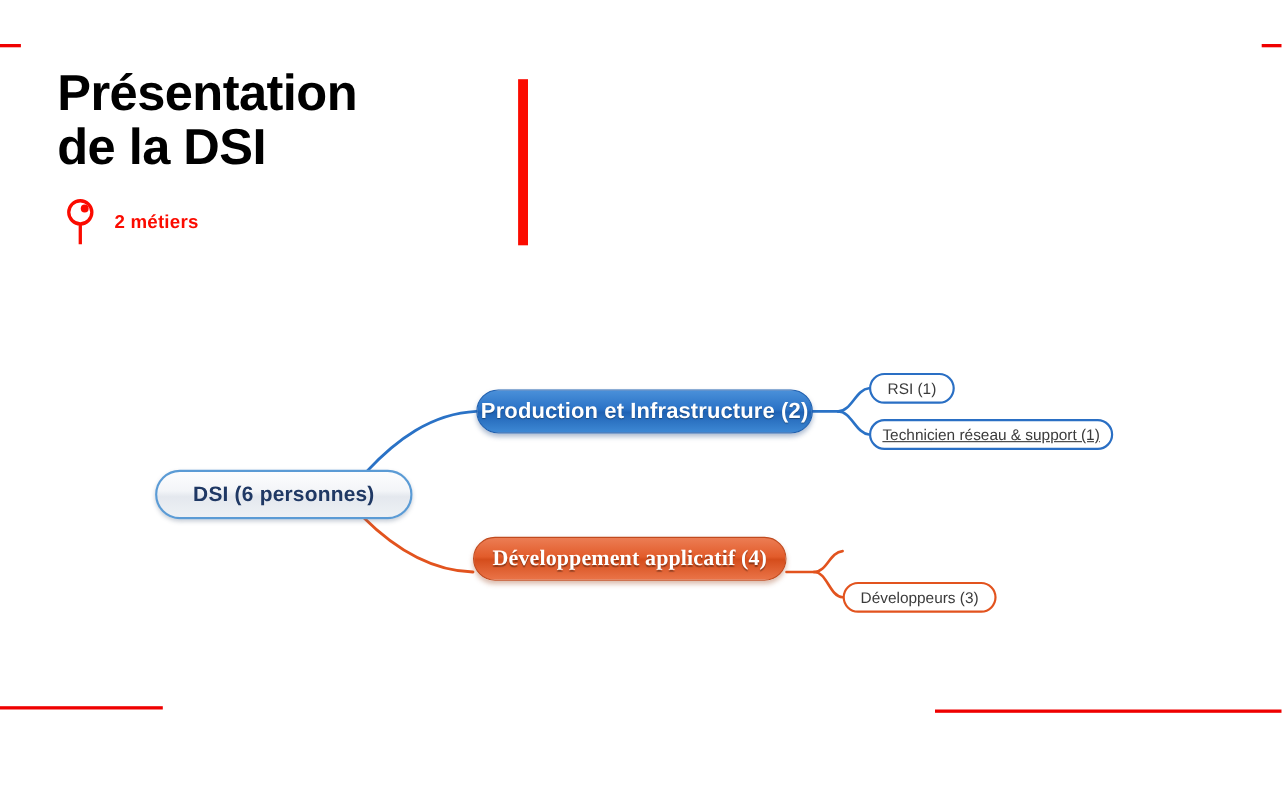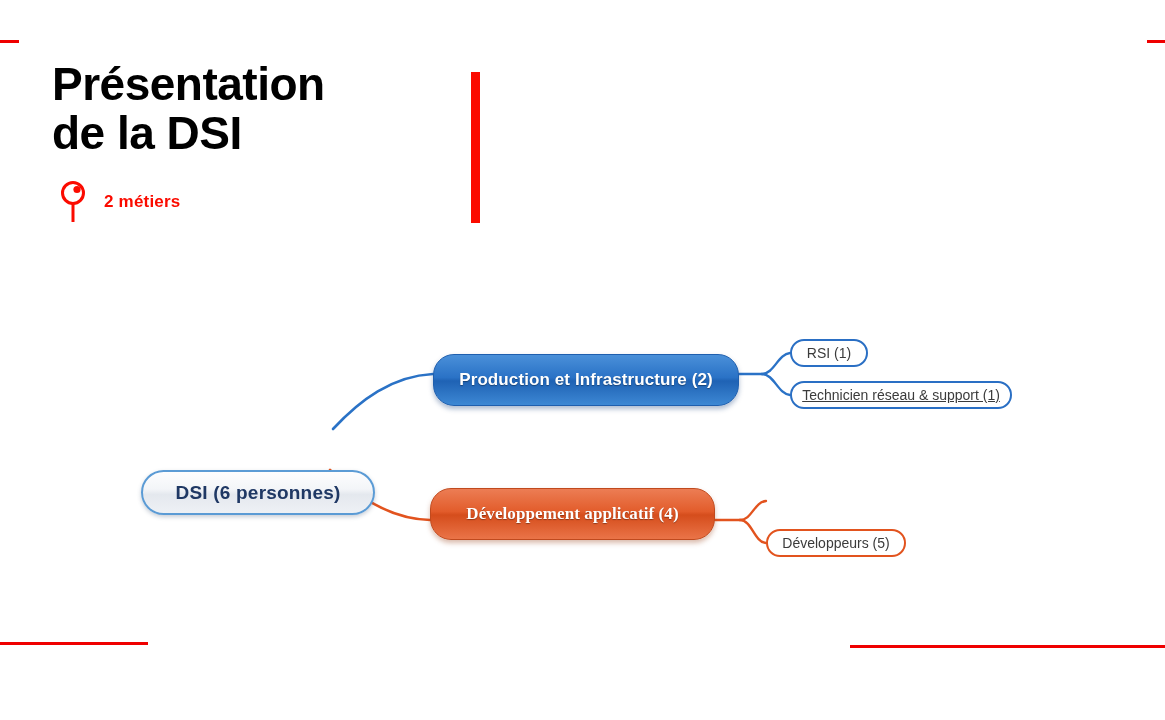--- a/index.html
+++ b/index.html
@@ -108,28 +108,27 @@
     width: 234px;
     height: 45px;
     border-radius: 23px;
     border: 2px solid #5b9bd5;
     background: linear-gradient(180deg, #fdfdfe 0%, #f3f5f8 42%, #e4e8ee 55%, #eef1f5 100%);
     box-shadow: 0 2px 4px rgba(70,90,120,0.30);
     font-size: 19px;
     font-weight: 700;
     color: #1f3864;
     letter-spacing: 0.2px;
-    margin-top: 43px;
   }
 
   
   .node-branch {
     border-radius: 21px;
-    height: 52px;
-    font-size: 17px;
+    height: 40px;
+    font-size: 20px;
     font-weight: 700;
     color: #ffffff;
     letter-spacing: 0.1px;
     text-shadow: 0 1px 1px rgba(0,0,0,0.35);
     text-align: right;
   }
   .node-branch-blue {
     left: 433px;
     top: 354px;
     width: 306px;
@@ -224,17 +223,17 @@
     <div class="node node-leaf leaf-blue leaf-rsi">
       <span>RSI (1)</span>
     </div>
 
     <div class="node node-leaf leaf-blue leaf-tech">
       <span>Technicien réseau &amp; support (1)</span>
     </div>
 
 
     <div class="node node-leaf leaf-orange leaf-dev">
-      <span>Développeurs (5)</span>
+      <span>Développeurs (3)</span>
     </div>
 
   </div>
 </div>
 
 </body></html>

